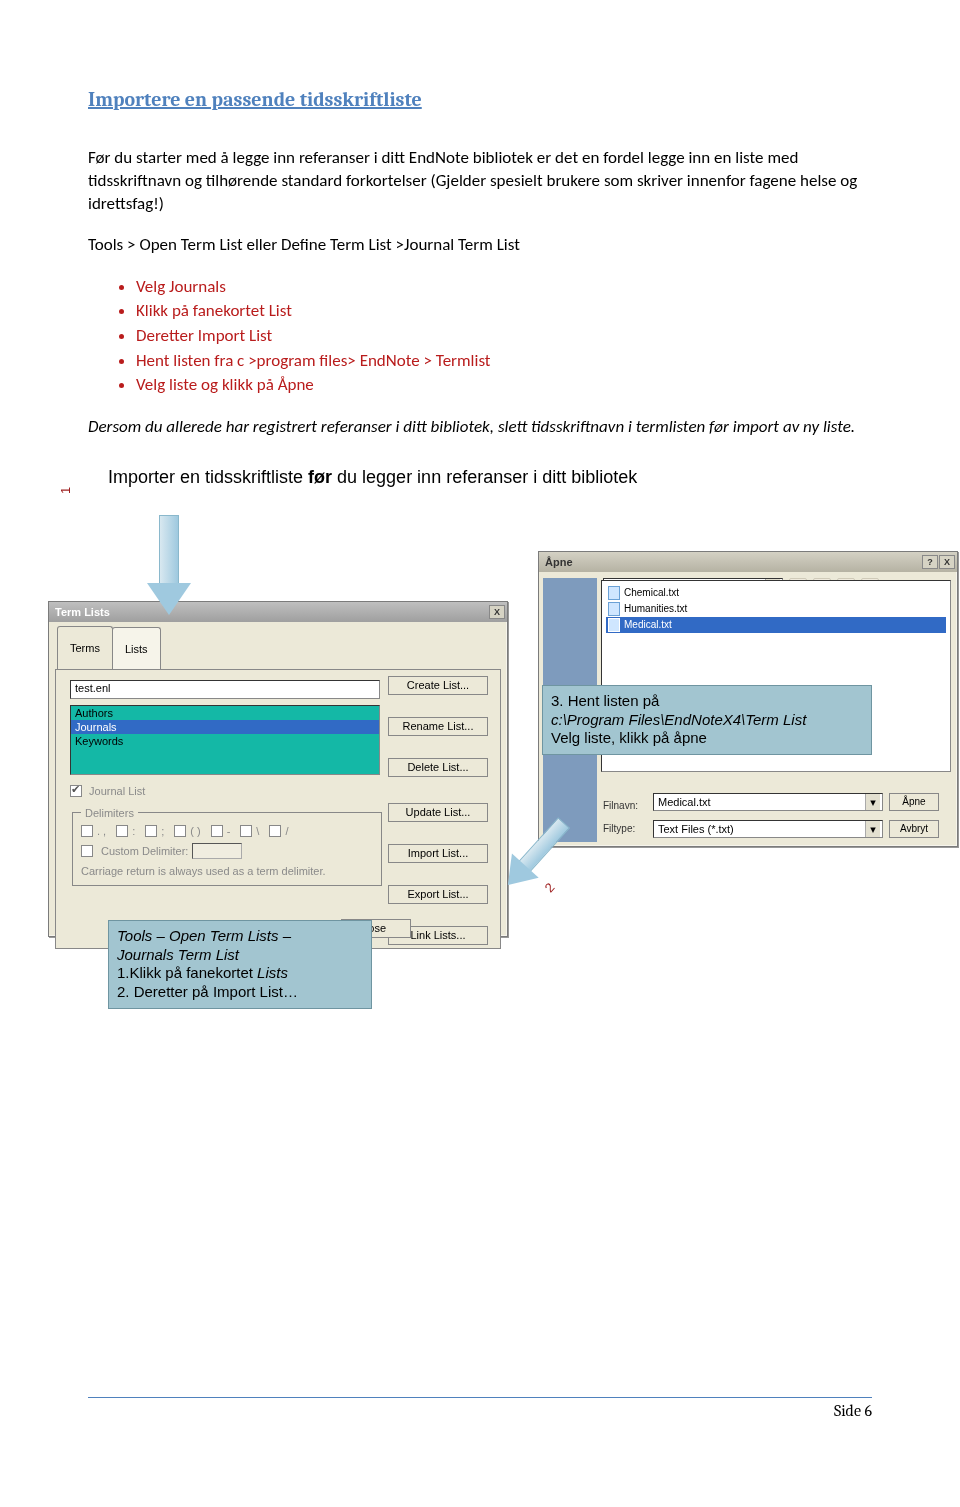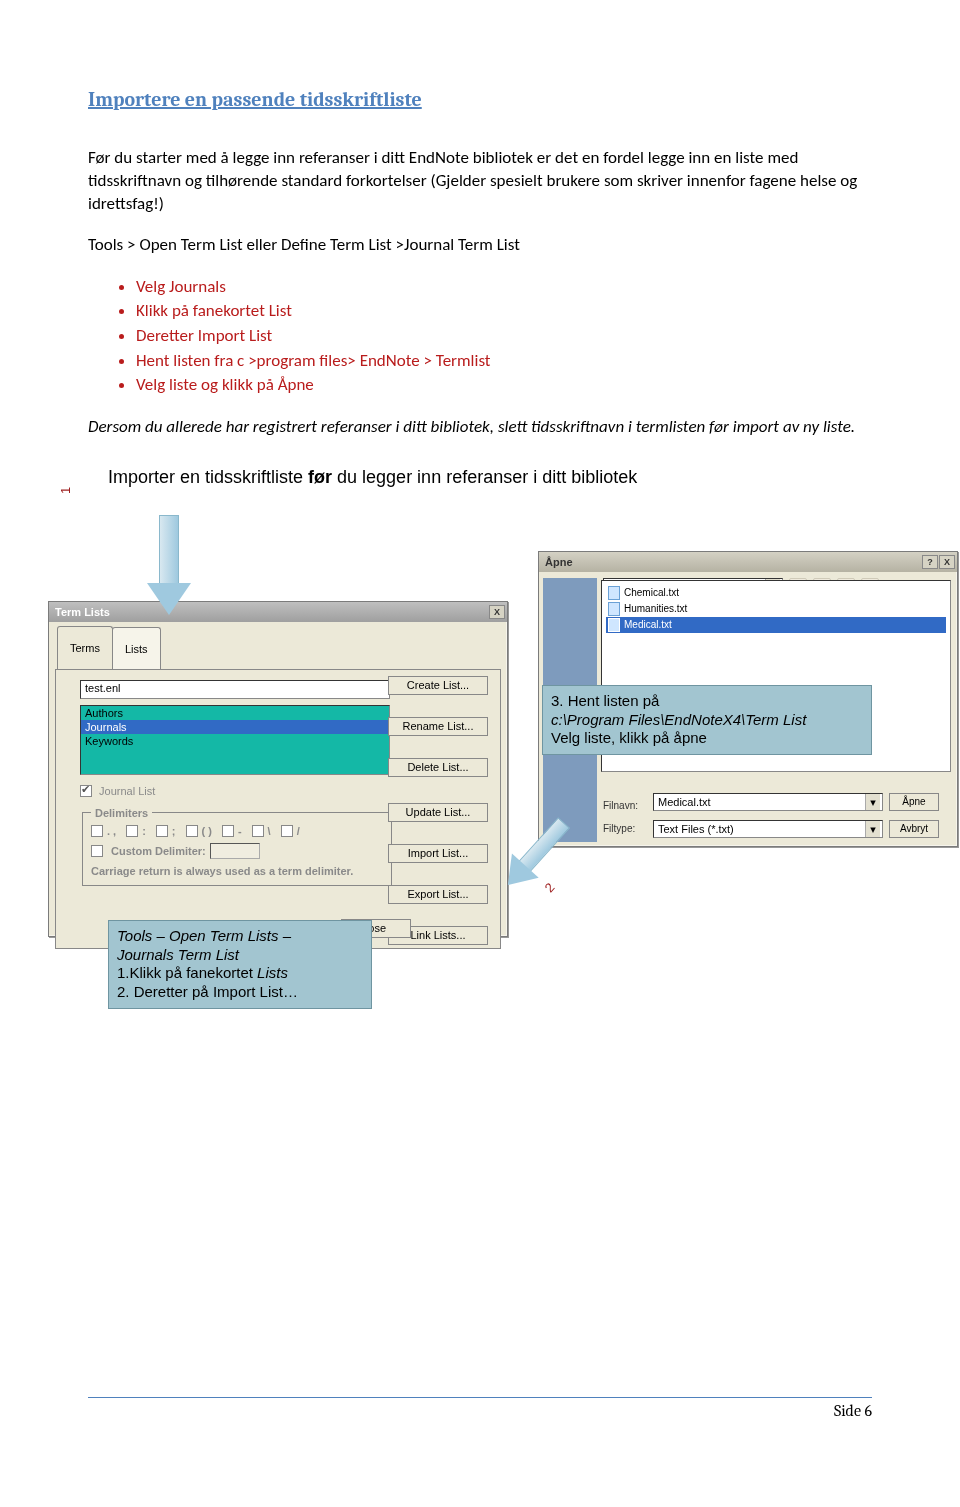--- a/index.html
+++ b/index.html
@@ -154,21 +154,21 @@
     z-index: 20;
   }
   .tabs { display:flex; padding: 4px 0 0 8px; }
   .tab {
     padding: 15px 12px; border:1px solid #888; border-bottom:none;
     background:#ece9d8; margin-right:-1px; font-size:11px;
     border-radius: 3px 3px 0 0;
   }
   .tab.active { background:#f6f4ea; position:relative; top:1px; }
   .tab-body {
-    border:1px solid #888; margin:0 6px 6px 6px; padding:10px 24px;
+    border:1px solid #888; margin:0 6px 6px 6px; padding:10px 14px;
     background:#ece9d8;
     height: 280px;
     position: relative;
   }
   .tl-input {
     width: 310px; height:19px; border:1px inset #888; background:#fff;
     padding:1px 4px; font-size:11px; display:inline-block;
   }
   .listbox {
     width: 310px; height: 70px; border:1px inset #888; background:#14b8a6;
@@ -180,21 +180,21 @@
     width: 100px; height:19px; border:1px solid #888; background:#ece9d8;
     font-size:11px; text-align:center; line-height:17px;
     display:block;
   }
   .btn + .btn { margin-top:22px; }
   .rightcol { position:absolute; right:12px; top:6px; display:flex; flex-direction:column; gap:0; }
   .group-disabled { color:#8a8a8a; }
   .chk { display:inline-block; width:12px; height:12px; border:1px solid #888; background:#fff; margin-right:4px; vertical-align:-2px; position:relative;}
   .chk.on::after { content:"✔"; position:absolute; left:0; top:-3px; font-size:11px; color:#555;}
   fieldset.delim {
-    border:1px solid #888; padding:6px 8px 8px; margin-top:10px; color:#8a8a8a; width:310px;font-weight:bold;
+    border:1px solid #888; padding:6px 8px 8px; margin-top:10px; color:#8a8a8a; width:310px;
   }
   fieldset.delim legend { font-size:11px; padding:0 4px;}
   .closebtn { position:absolute; right:96px; bottom:-2px; width:70px; height:19px; border:1px solid #888; background:#ece9d8; font-size:11px; text-align:center; line-height:17px; }
 
   
   .opendlg {
     left: 490px; top: 90px;
     width: 420px; height: 296px;
     z-index: 21;
   }

